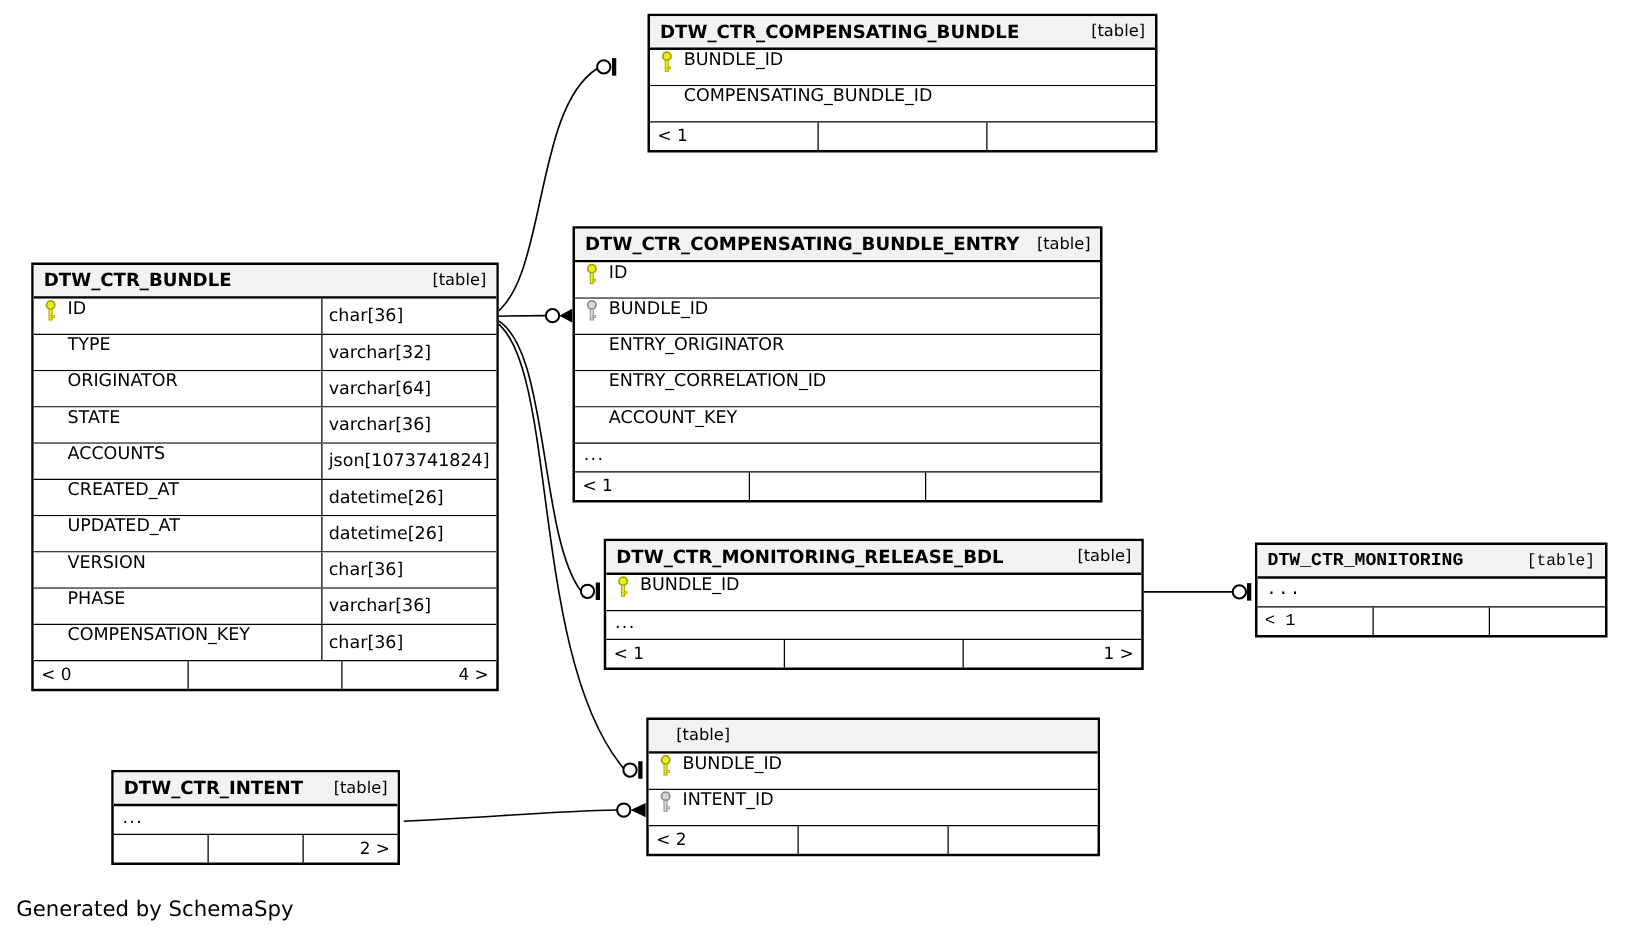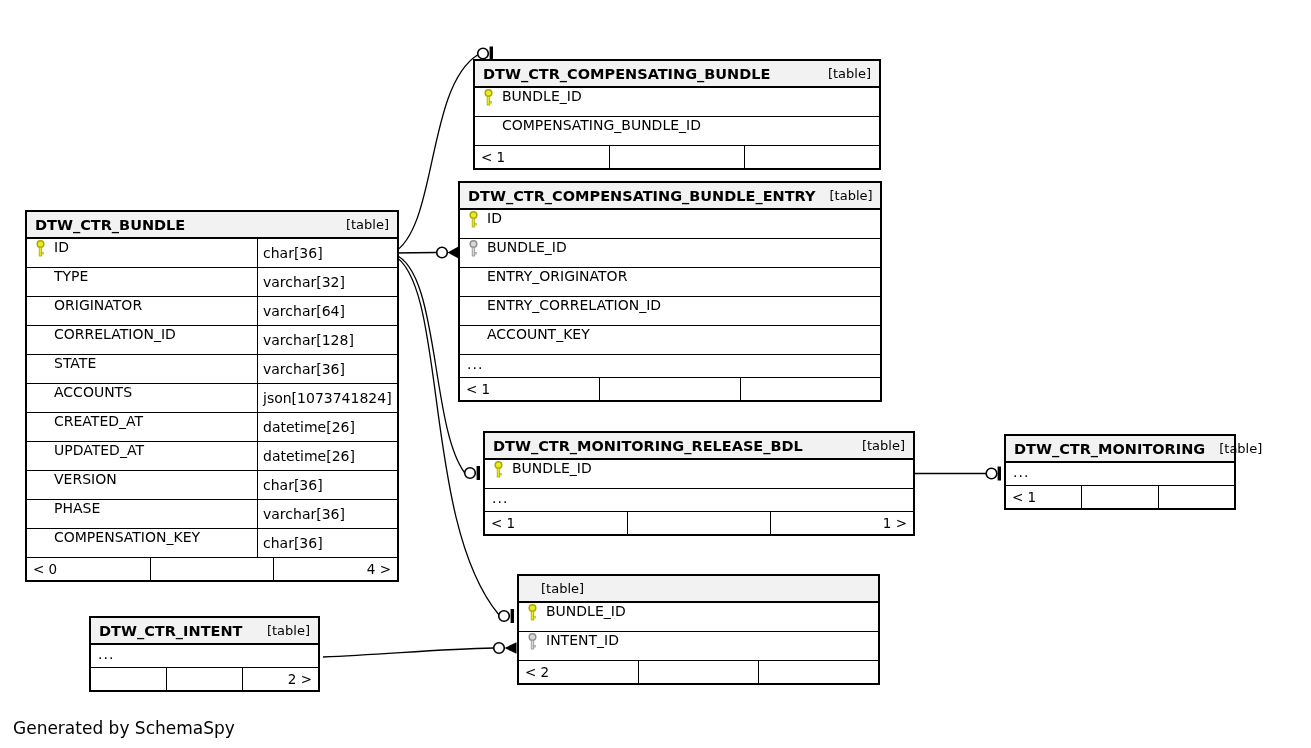--- a/index.html
+++ b/index.html
@@ -53,21 +53,21 @@
   <g fill="#000" stroke="none">
     <rect x="489.6" y="46.5" width="3.4" height="14"></rect>
     <rect x="476.6" y="466" width="3.4" height="14"></rect>
     <rect x="510.6" y="609" width="3.4" height="14"></rect>
     <rect x="997.6" y="466.5" width="3.4" height="14"></rect>
     <polygon points="447.5,252.5 458,246.8 458,258.2"></polygon>
     <polygon points="504.5,648 516.5,642.3 516.5,653.7"></polygon>
   </g>
 </svg>
 
-<div class="tbl" style="left:473px; top:11px; width:408px;margin-top:48px;">
+<div class="tbl" style="left:518px; top:11px; width:408px;">
   <div class="thead">
     <span class="tname">DTW_CTR_COMPENSATING_BUNDLE</span>
     <span class="badge">[table]</span>
   </div>
   <div class="row">
     <span class="keyc">
       <svg width="11" height="20" viewBox="0 0 11 20">
           <g stroke="#a8a800" fill="#ebeb24">
             <circle cx="5.5" cy="5" r="3.3" stroke-width="1.5"></circle>
             <rect x="4.2" y="8.2" width="2.5" height="8.8" stroke-width="0.8"></rect>
@@ -160,25 +160,20 @@
     <span class="cname">TYPE</span>
     <span class="ctype">varchar[32]</span>
   </div>
   <div class="row">
     <span class="keyc"></span>
     <span class="cname">ORIGINATOR</span>
     <span class="ctype">varchar[64]</span>
   </div>
   <div class="row">
     <span class="keyc"></span>
-    <span class="cname">CORRELATION_ID</span>
-    <span class="ctype">varchar[128]</span>
-  </div>
-  <div class="row">
-    <span class="keyc"></span>
     <span class="cname">STATE</span>
     <span class="ctype">varchar[36]</span>
   </div>
   <div class="row">
     <span class="keyc"></span>
     <span class="cname">ACCOUNTS</span>
     <span class="ctype">json[1073741824]</span>
   </div>
   <div class="row">
     <span class="keyc"></span>
@@ -230,21 +225,21 @@
     <span class="cname">BUNDLE_ID</span>
   </div>
   <div class="ell">...</div>
   <div class="tfoot">
     <span class="fc">&lt; 1</span>
     <span class="fc"></span>
     <span class="fc">1 &gt;</span>
   </div>
 </div>
 
-<div class="tbl" style="left:1004px; top:434px; width:232px;">
+<div class="tbl" style="left:1004px; top:434px; width:282px;font-family:Liberation Mono, monospace;">
   <div class="thead">
     <span class="tname">DTW_CTR_MONITORING</span>
     <span class="badge">[table]</span>
   </div>
   <div class="ell">...</div>
   <div class="tfoot">
     <span class="fc">&lt; 1</span>
     <span class="fc"></span>
     <span class="fc"></span>
   </div>

